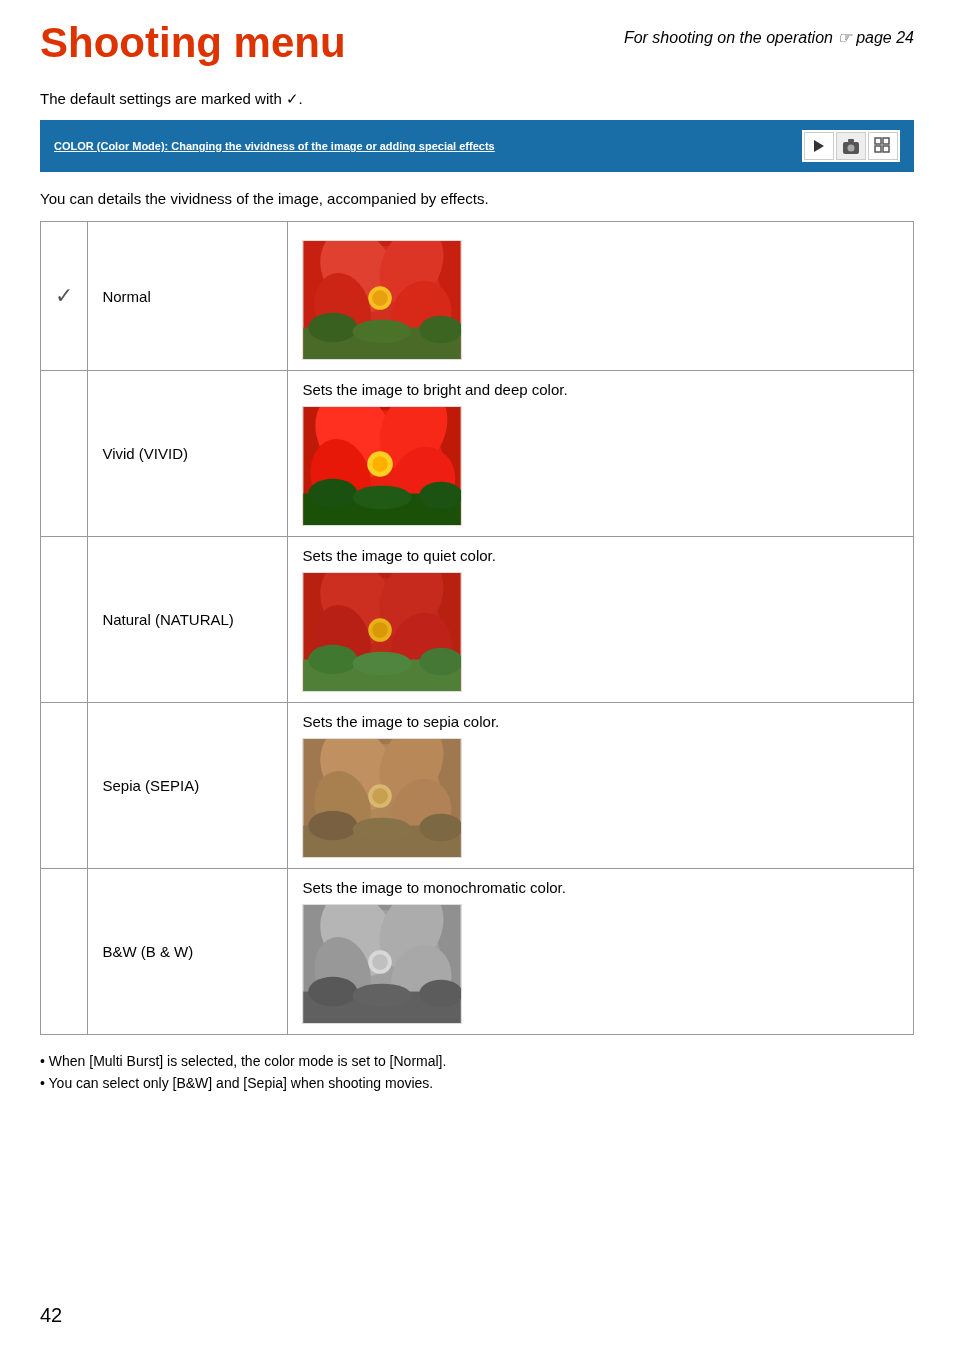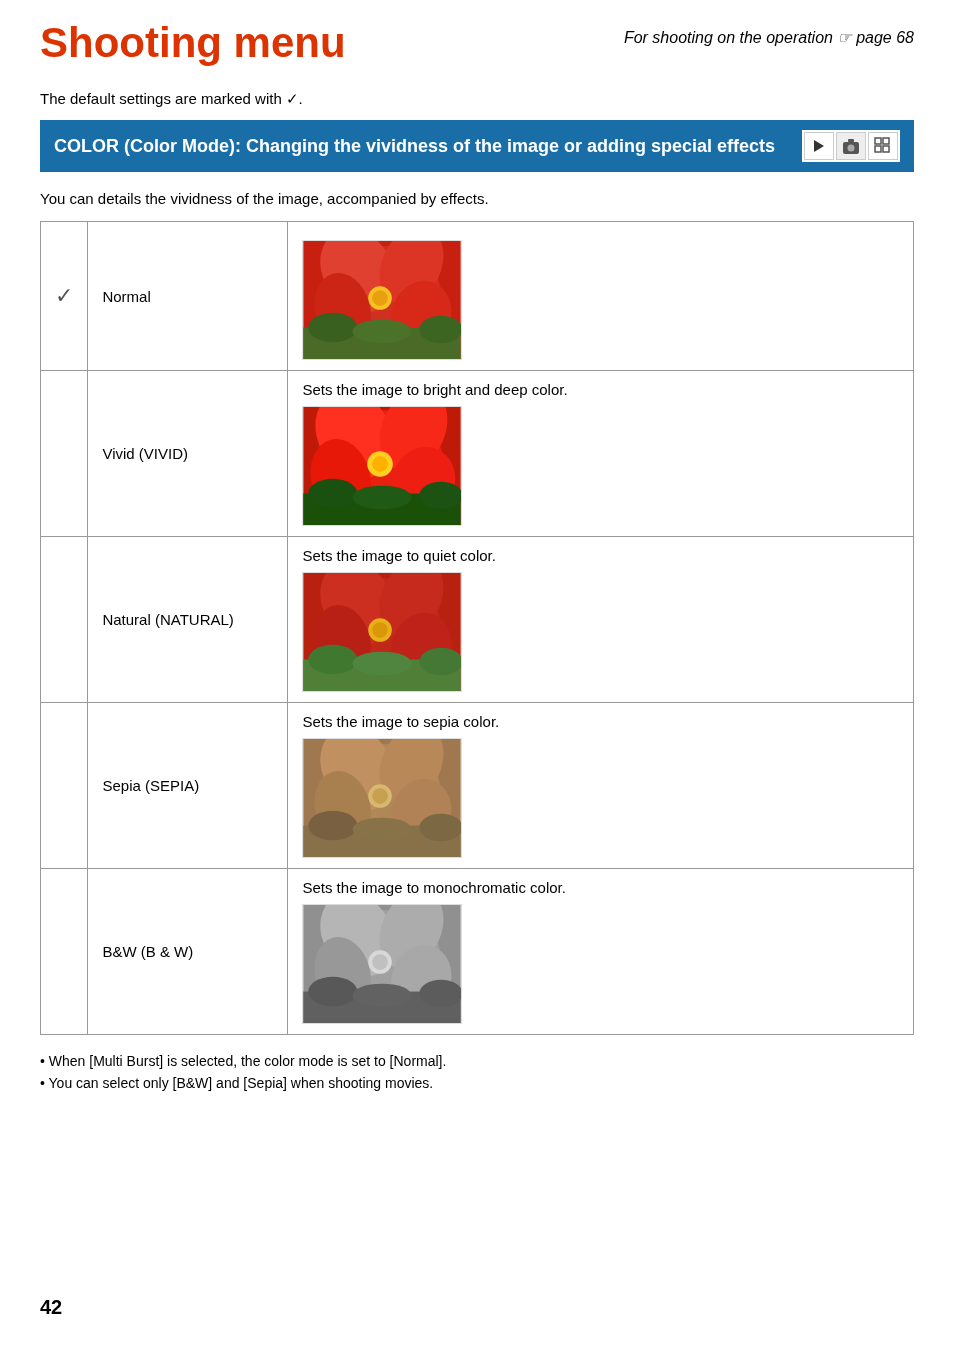--- a/index.html
+++ b/index.html
@@ -37,25 +37,26 @@
       white-space: nowrap;
     }
     .default-note {
       margin-bottom: 12px;
       font-size: 15px;
     }
     .color-mode-banner {
       background: #1a6ea8;
       color: #fff;
       font-weight: bold;
-      font-size: 18px;
+      font-size: 11px;
       padding: 10px 14px;
       display: flex;
       align-items: center;
       margin-bottom: 18px;
+      text-decoration: underline;
     }
     .banner-text {
       flex: 1;
     }
     .banner-icons {
       display: flex;
       gap: 2px;
       background: #fff;
       padding: 2px;
     }
@@ -105,24 +106,24 @@
     .footnote {
       font-size: 14px;
       color: #000;
       margin-bottom: 6px;
     }
     .footnote::before {
       content: '• ';
     }
     .page-number {
       position: absolute;
-      bottom: 38px;
+      bottom: 30px;
       left: 40px;
       font-size: 20px;
-      font-weight: bold;
+      font-weight: normal;
     }
     
     .img-container {
       width: 160px;
       height: 120px;
       display: block;
       margin-top: 8px;
       overflow: hidden;
       border: 1px solid #ddd;
     }
@@ -130,21 +131,21 @@
       width: 100%;
       height: 100%;
     }
   </style>
 </head>
 <body>
 
 <div class="header">
   <div class="page-title">Shooting menu</div>
   <div class="header-right">
-    <em><span>For shooting on the operation</span> <span>☞ page 68</span></em>
+    <em><span>For shooting on the operation</span> <span>☞ page 24</span></em>
   </div>
 </div>
 
 <div class="default-note">The default settings are marked with ✓.</div>
 
 <div class="color-mode-banner">
   <div class="banner-text">COLOR (Color Mode): Changing the vividness of the image or adding special effects</div>
   <div class="banner-icons">
     <div class="banner-icon">
       <svg width="18" height="18" viewBox="0 0 18 18">

